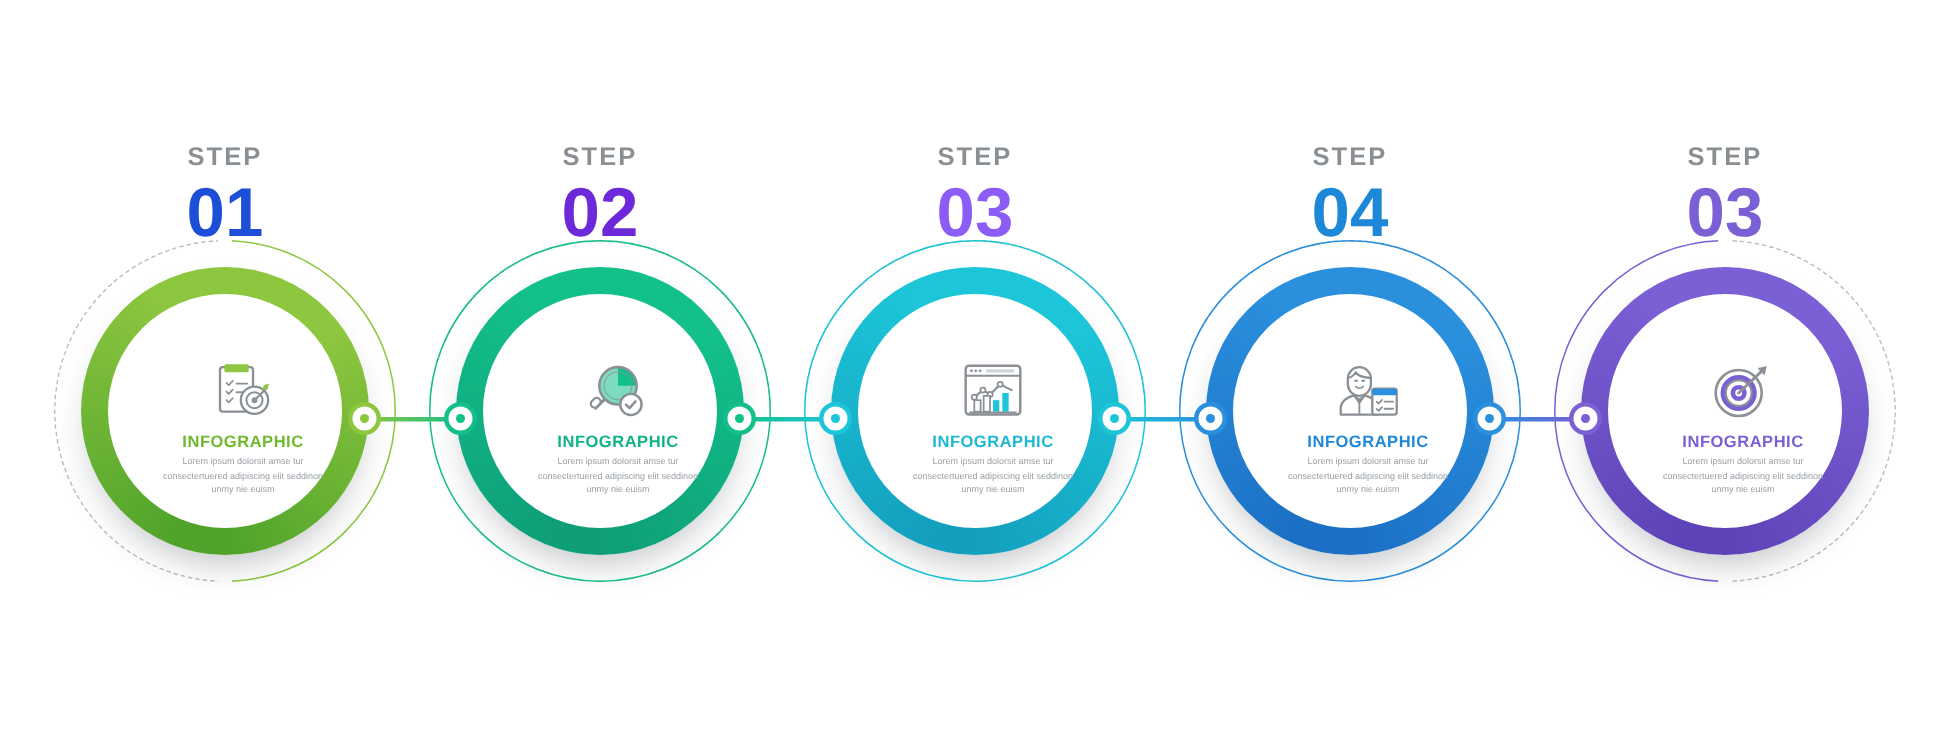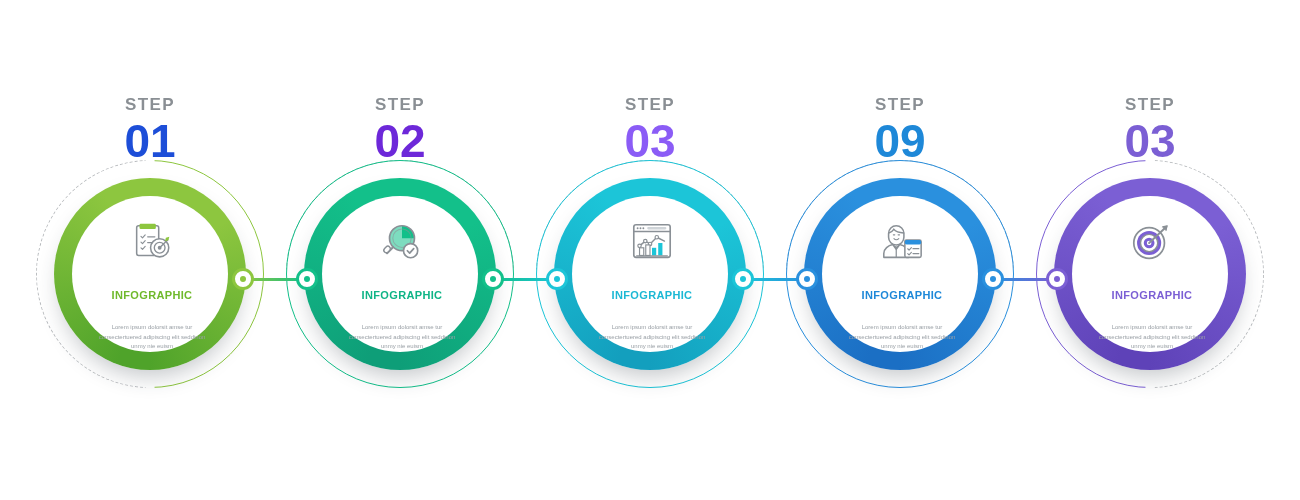--- a/index.html
+++ b/index.html
@@ -102,27 +102,27 @@
     position: absolute;
     left: 18px; top: 18px;
     width: 156px; height: 156px;
     border-radius: 50%;
     background: #ffffff;
   }
 
   
   .inner {
     position: absolute;
-    left: 20px; top: 18px;
+    left: 30px; top: 18px;
     width: 156px; height: 156px;
     border-radius: 50%;
     display: flex;
     flex-direction: column;
     align-items: center;
-    justify-content: space-between;
+    justify-content: center;
     padding-top: 24px;
     z-index: 4;
   }
   .step-icon {
     width: 46px;
     height: 44px;
     display: block;
   }
   .infographic-title {
     margin-top: 6px;
@@ -264,21 +264,21 @@
       <line x1="7.5" y1="37.5" x2="40.5" y2="37.5" stroke="#8a9096" stroke-width="1.4"></line>
     </svg></span>
         <div class="infographic-title" style="color: rgb(28, 184, 212);">INFOGRAPHIC</div>
         <div class="infographic-body">Lorem ipsum dolorsit amse tur consectertuered adipiscing elit seddinon unmy nie euism</div>
       </div>
     </div>
     </div>
     <div class="step" style="left: 775px;">
     <div class="step-head">
       <span class="step-word">STEP</span>
-      <span class="step-num" style="color: rgb(30, 136, 216);">09</span>
+      <span class="step-num" style="color: rgb(30, 136, 216);">04</span>
     </div>
     <div class="circle-stack" style="--c-light: #2A90DE; --c-dark: #1B6FC4;">
       <div class="ring-dashed clip-top"></div>
       <div class="ring-thin clip-none" style="color: rgb(42, 144, 222);"></div>
       <div class="ring-thick"></div>
       <div class="inner">
         <span class="step-icon">
     <svg viewBox="0 0 48 46" fill="none" xmlns="http://www.w3.org/2000/svg">
       <path d="M10 14a8 8 0 0 1 16 0v4a8 8 0 0 1-16 0z" fill="#fff" stroke="#8a9096" stroke-width="1.6"></path>
       <path d="M10.2 13.5c2.4-.6 4.2-2.2 5.2-3.8 2 2.4 5.4 3.6 10.4 3.8" stroke="#8a9096" stroke-width="1.5" fill="none" stroke-linecap="round"></path>

